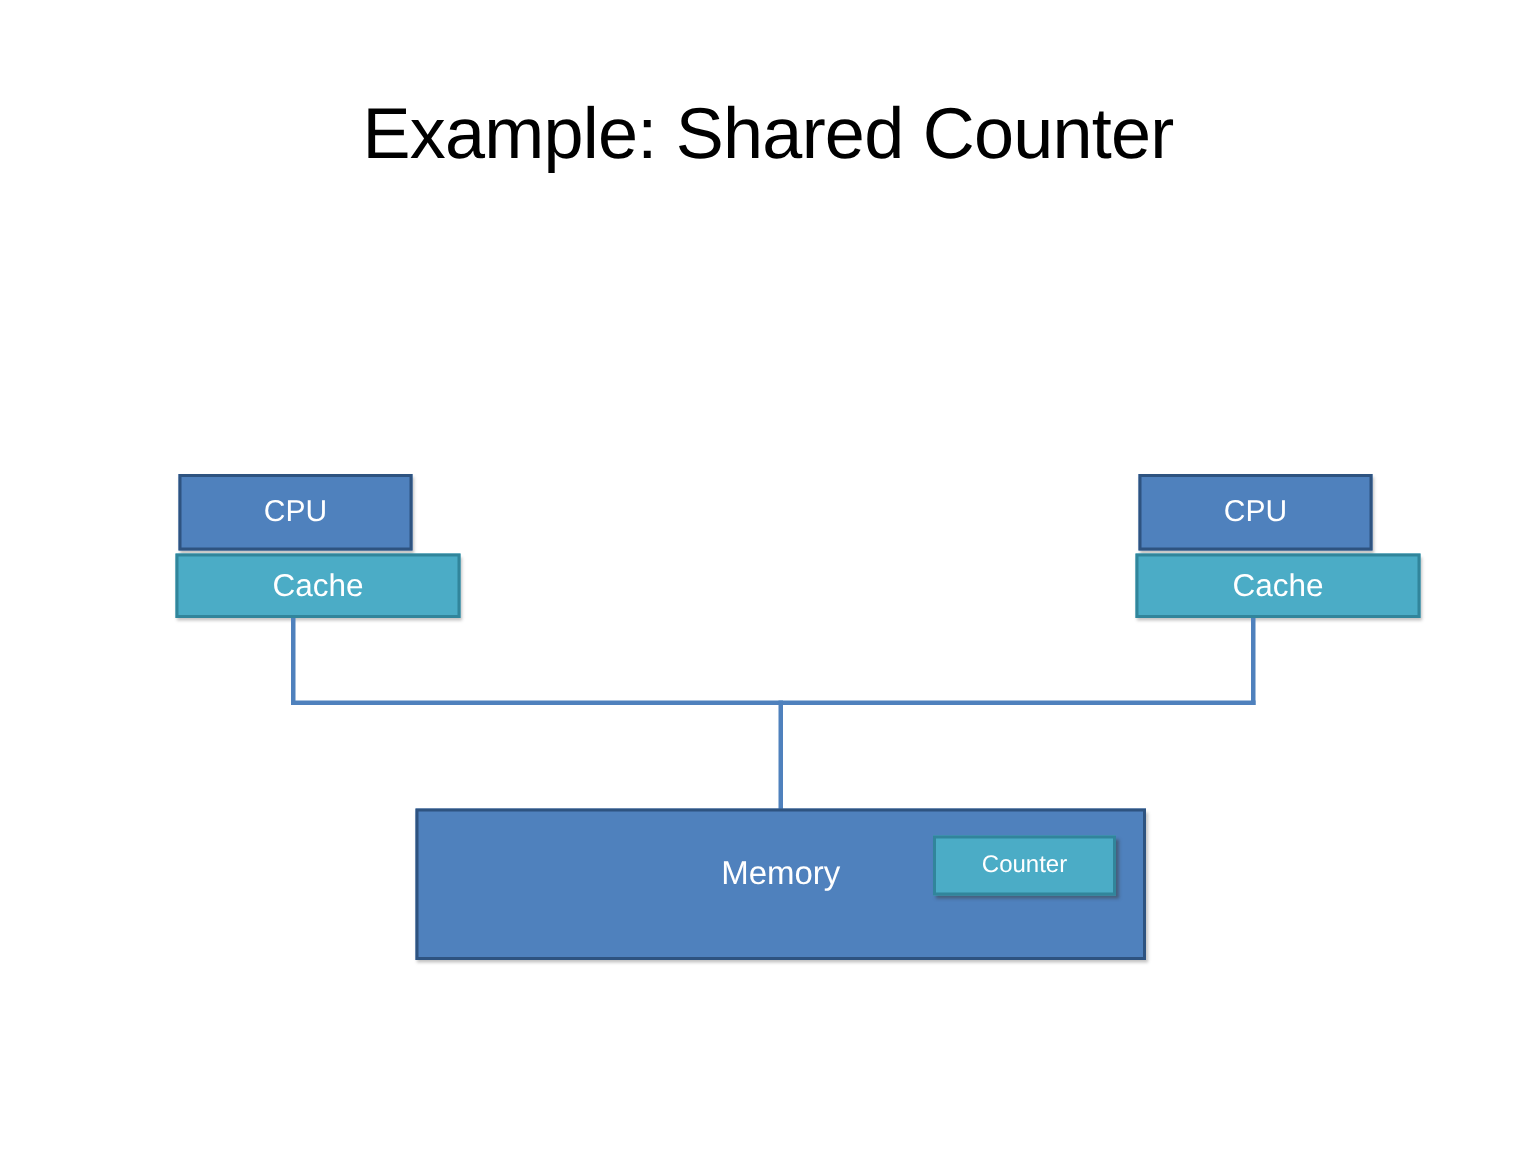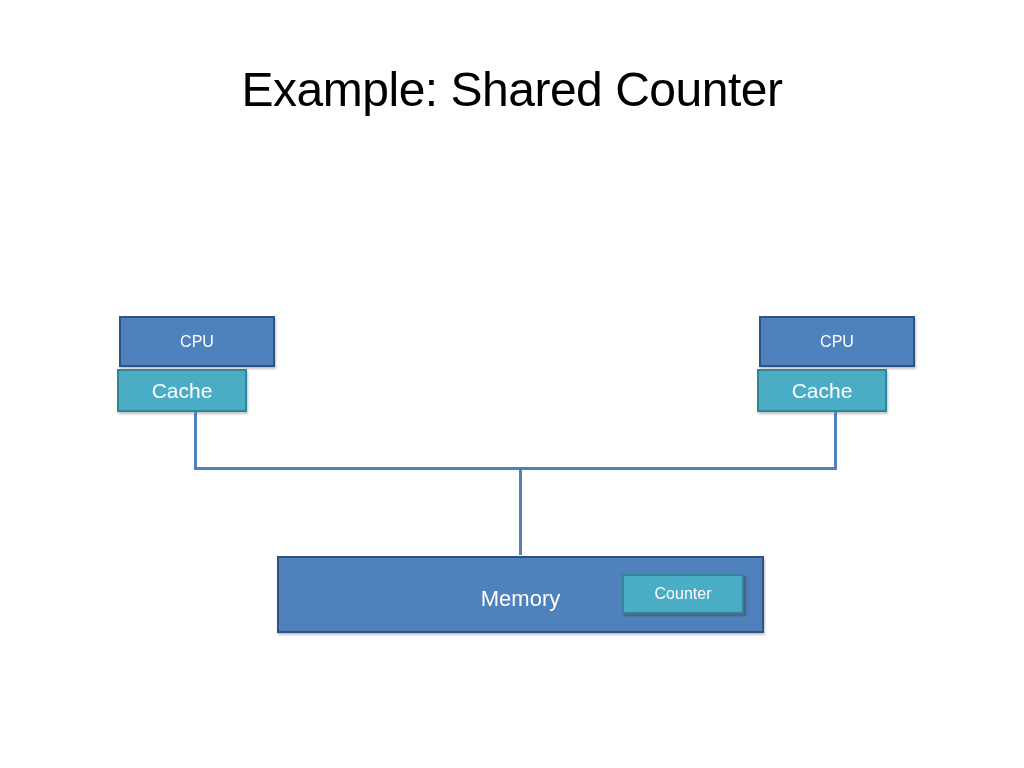--- a/index.html
+++ b/index.html
@@ -37,38 +37,38 @@
     align-items: center;
     justify-content: center;
     color: var(--box-text, #ffffff);
     box-shadow: 1px 2px 2px rgba(120,120,120,0.45);
   }
   .cpu {
     width: 156px;
     height: 51px;
     background: var(--cpu-fill, #4F81BD);
     border: 2px solid var(--cpu-border, #2E5380);
-    font-size: 16px;
+    font-size: 20px;
   }
   .cache {
-    width: 130px;
+    width: 190px;
     height: 43px;
     background: var(--cache-fill, #4BACC6);
     border: 2px solid var(--cache-border, #31859B);
     font-size: 21px;
   }
   .cpu.left   { left: 119px; top: 316px; }
   .cache.left { left: 117px; top: 369px; }
   .cpu.right  { left: 759px; top: 316px; }
   .cache.right{ left: 757px; top: 369px; }
   .memory {
     left: 277px;
-    top: 556px;
+    top: 539px;
     width: 487px;
-    height: 77px;
+    height: 101px;
     background: var(--memory-fill, #4F81BD);
     border: 2px solid var(--memory-border, #2E5380);
     font-size: 22px;
   }
   .memory .memory-label {
     position: absolute;
     left: 0;
     width: 100%;
     text-align: center;
     top: 28px;

